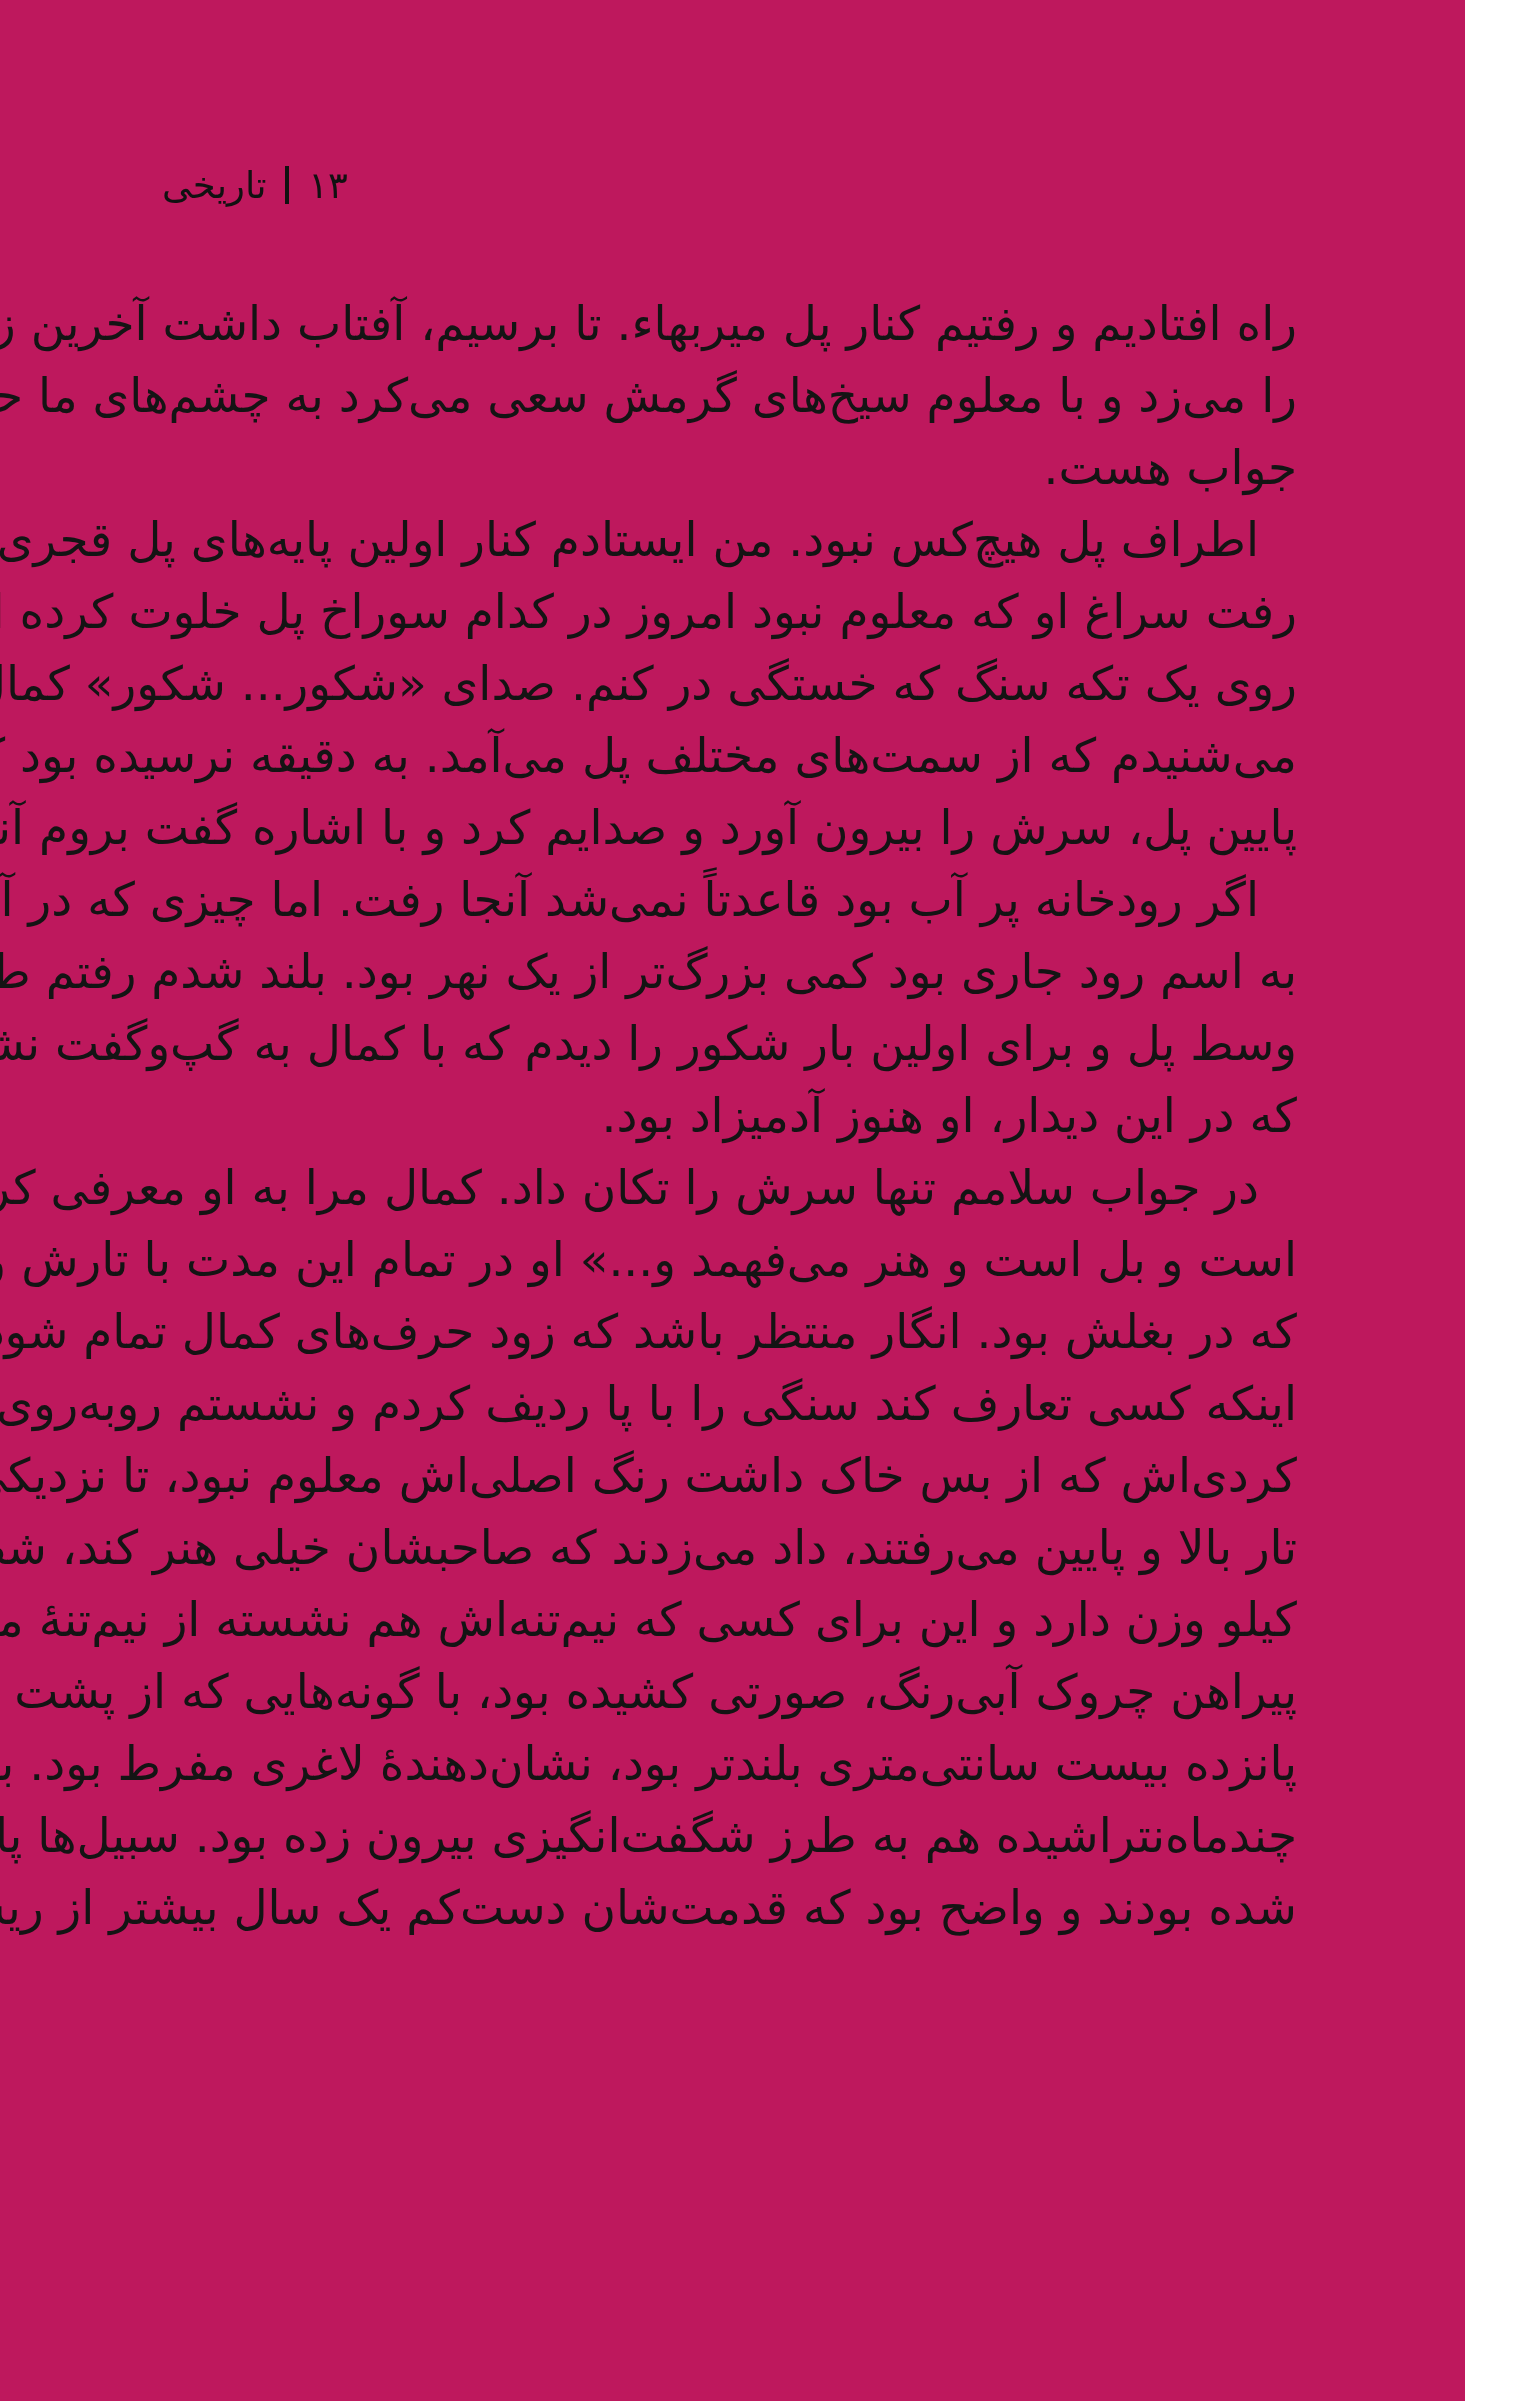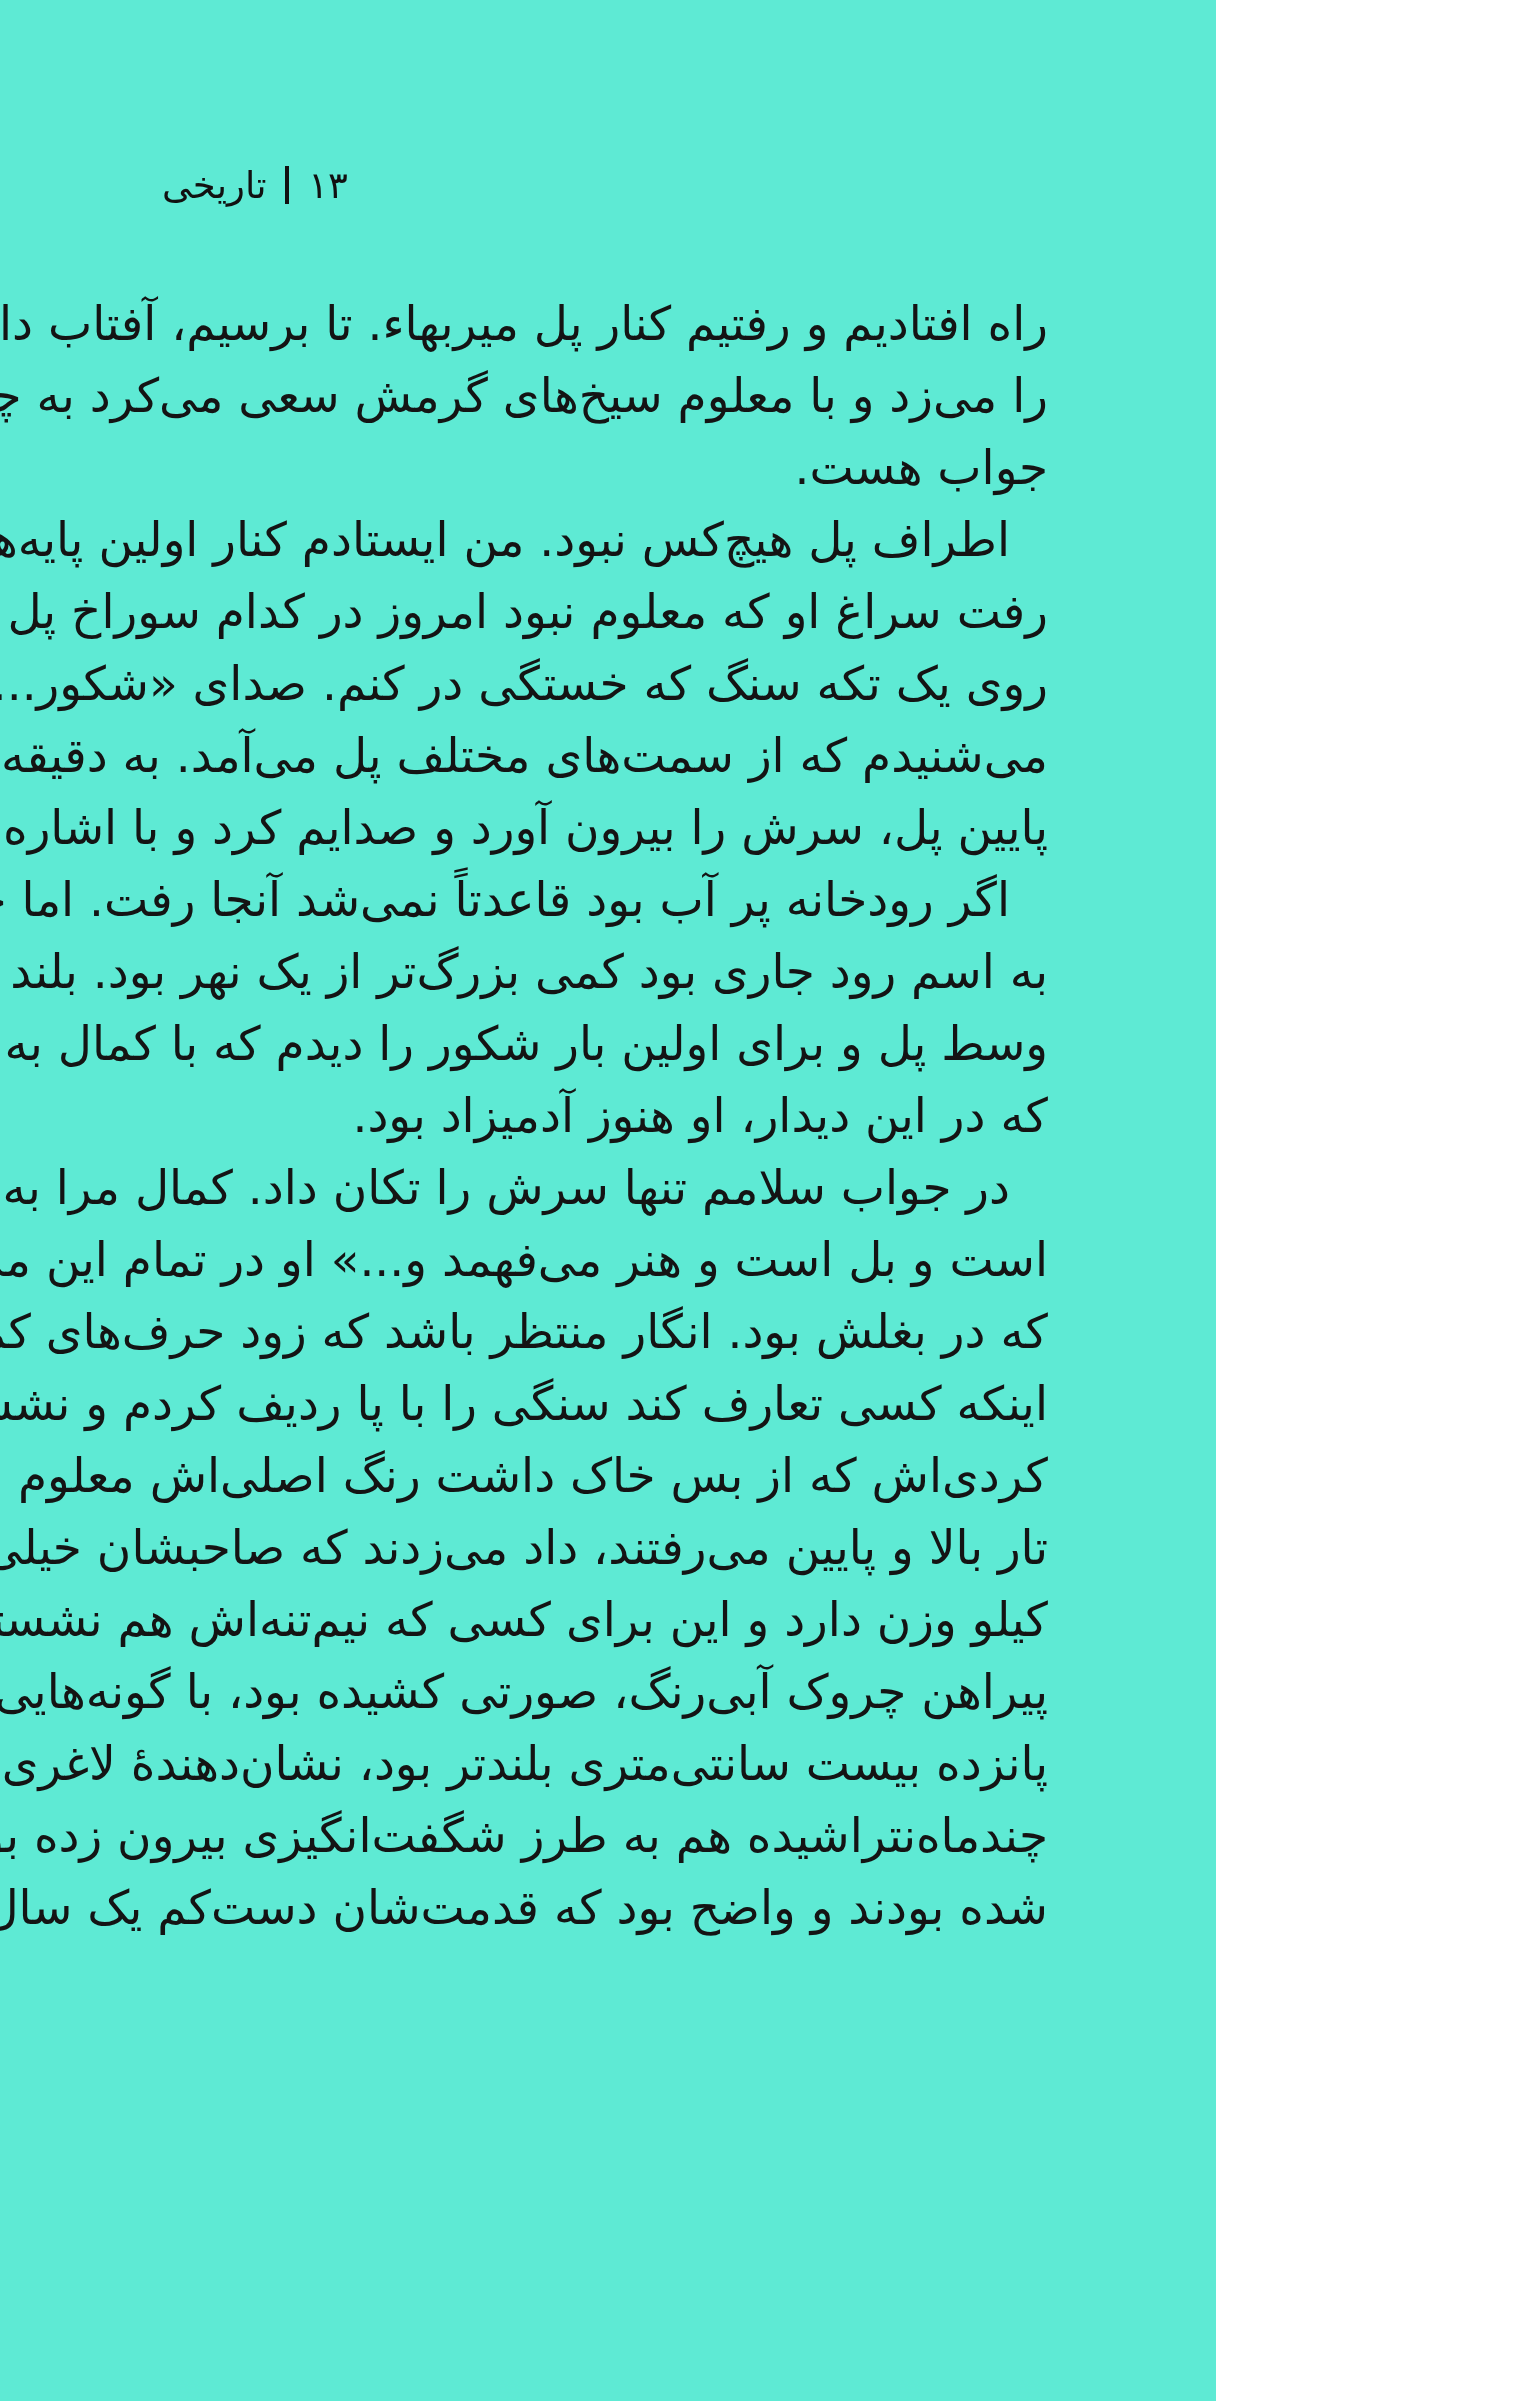--- a/index.html
+++ b/index.html
@@ -12,23 +12,23 @@
       height: 2401px;
       position: relative;
       overflow: hidden;
       font-family: "DejaVu Sans", sans-serif;
       color: #141414;
     }
     .page {
       position: absolute;
       left: 0;
       top: 0;
-      width: 1216px;
+      width: 1465px;
       height: 2401px;
-      background: #5eead4;
+      background: #be185d;
     }
     .running-header {
       position: absolute;
       left: 162px;
       top: 166px;
       direction: rtl;
       display: flex;
       flex-direction: row-reverse;
       align-items: center;
       gap: 19px;

